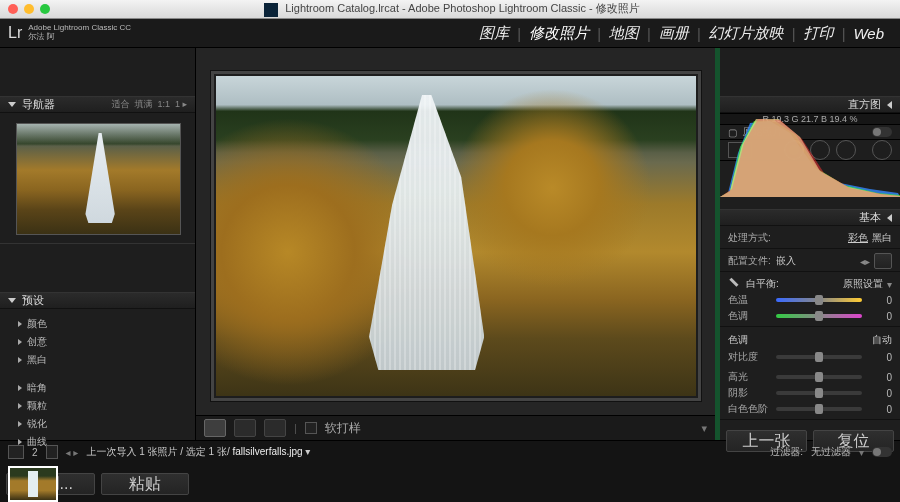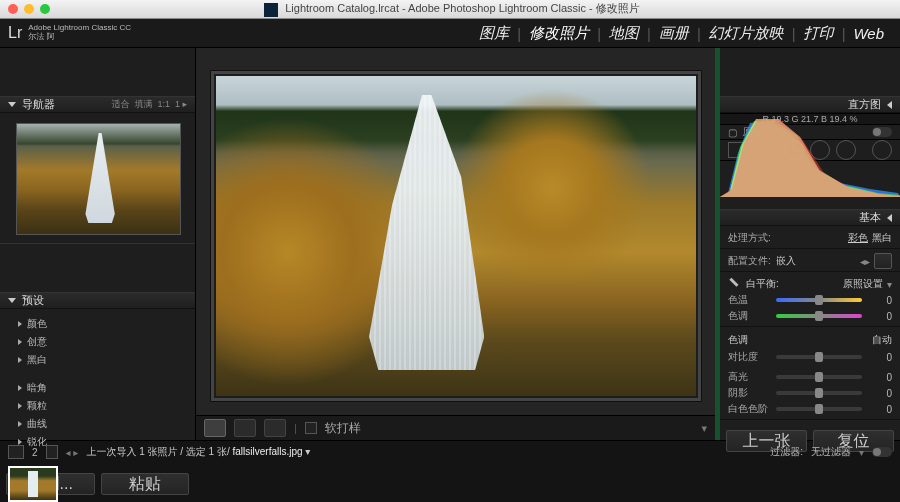--- a/index.html
+++ b/index.html
@@ -170,25 +170,25 @@
       <div>
           <span class="tri tri-right-sm"></span>
           <span>暗角</span>
         </div>
       <div>
           <span class="tri tri-right-sm"></span>
           <span>颗粒</span>
         </div>
       <div>
           <span class="tri tri-right-sm"></span>
+          <span>锐化</span>
+        </div>
+      <div>
+          <span class="tri tri-right-sm"></span>
           <span>曲线</span>
-        </div>
-      <div>
-          <span class="tri tri-right-sm"></span>
-          <span>锐化</span>
         </div>
       <div style="height:6px"></div>
     </div>
 
     <div class="btn-row">
       <div class="btn">复制...</div>
       <div class="btn">粘贴</div>
     </div>
   </div>
 

